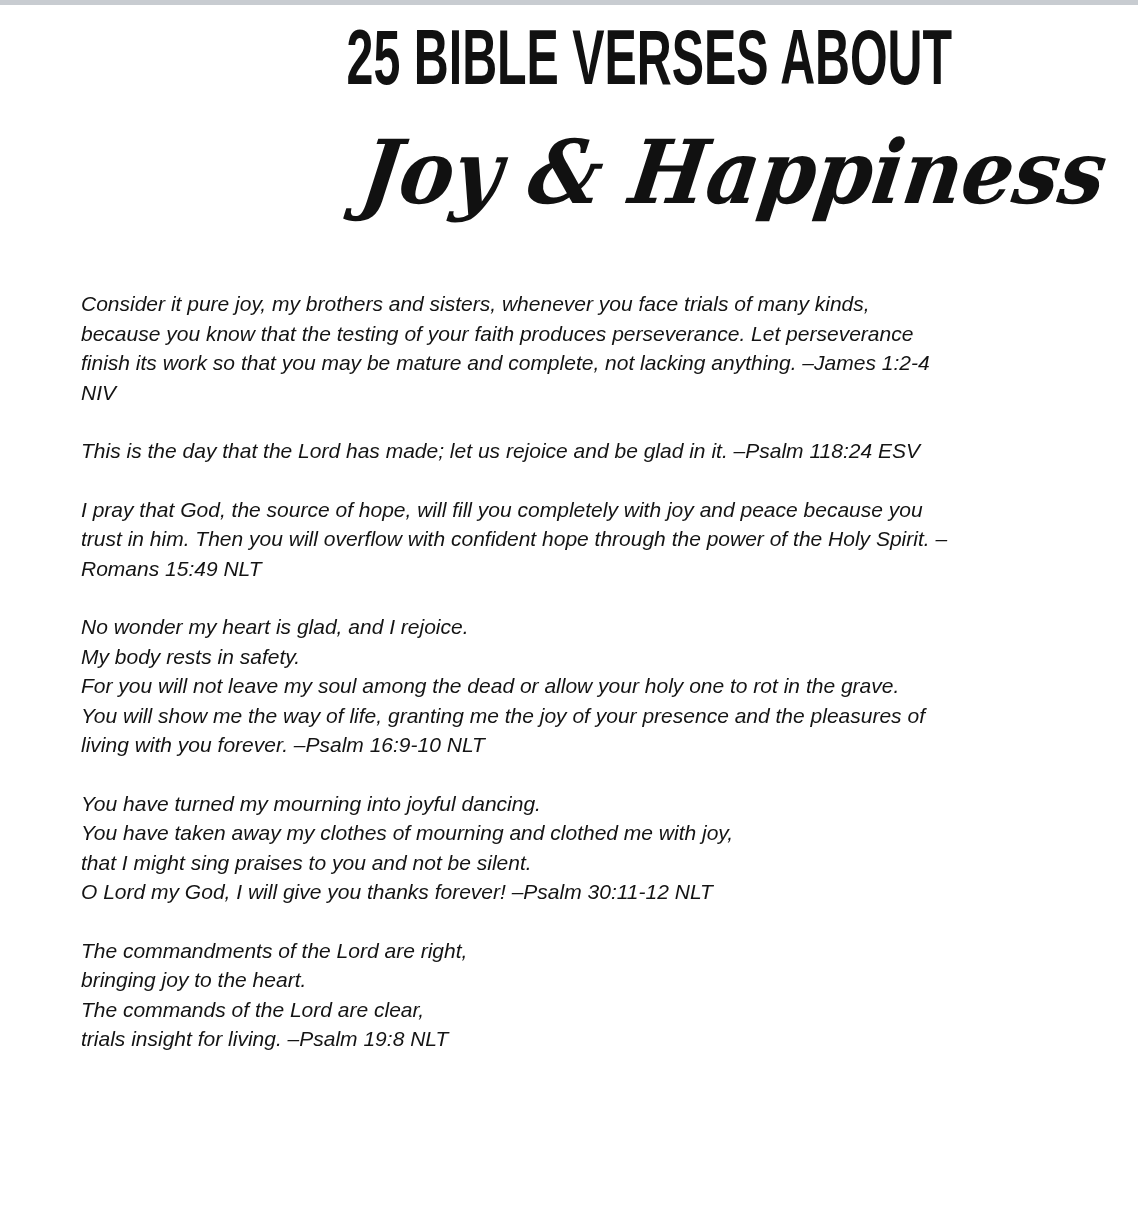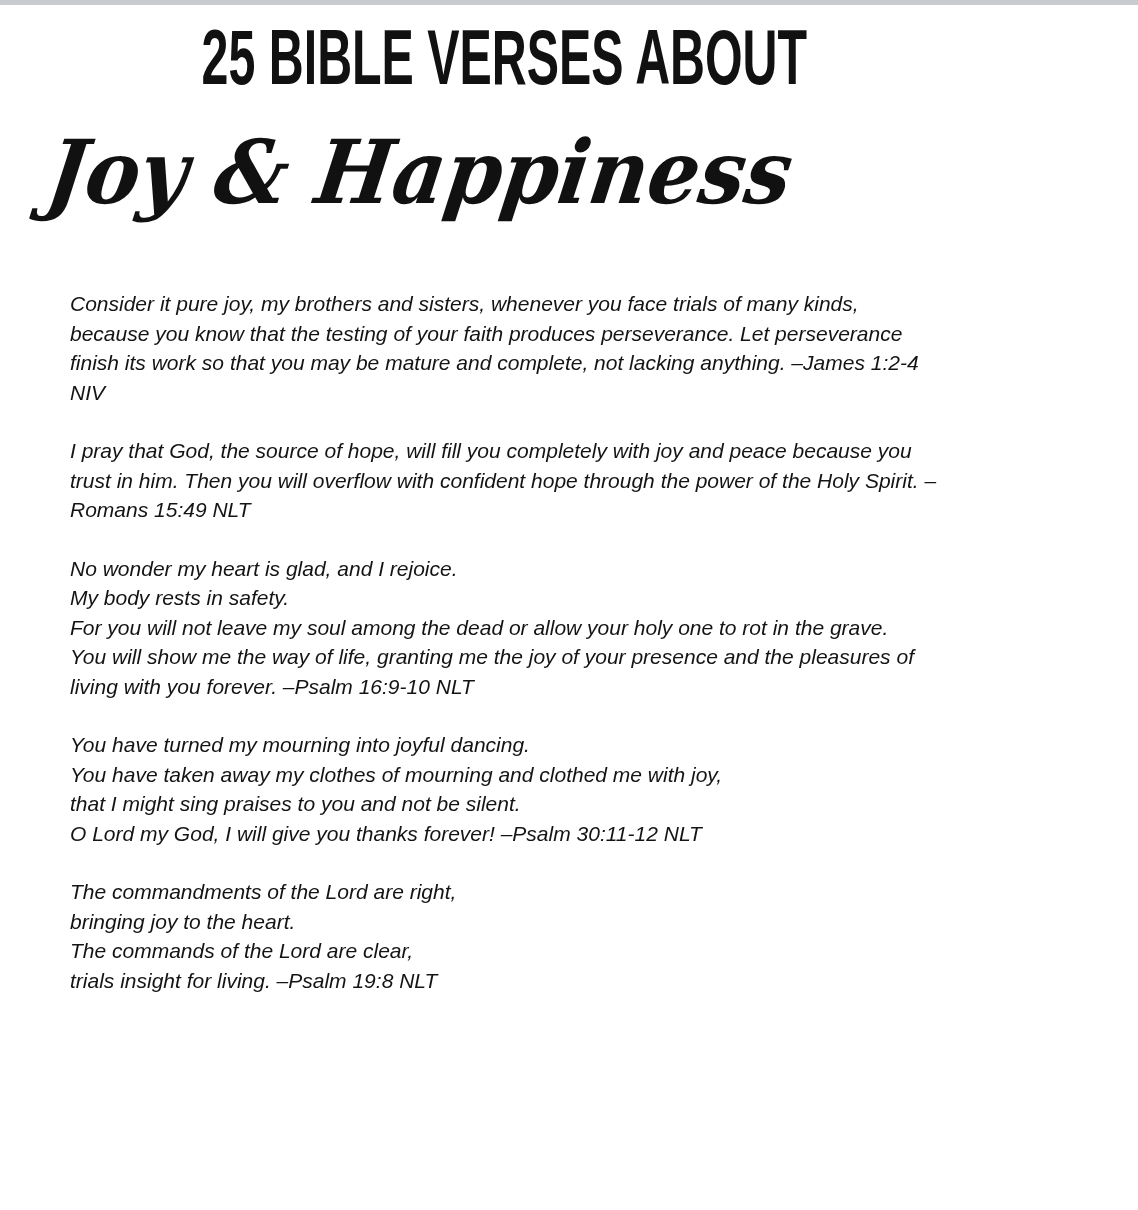--- a/index.html
+++ b/index.html
@@ -17,23 +17,22 @@
   .top-edge {
     width: 100%;
     height: 5px;
     background: #c8ccd1;
   }
   .page {
     width: 1138px;
     box-sizing: border-box;
   }
   .header {
-    text-align: left;
+    text-align: right;
     margin-top: 12px;
-    padding-left: 16px;
   }
   .kicker-wrap {
     height: 80px;
     line-height: 80px;
     white-space: nowrap;
   }
   .kicker {
     display: inline-block;
     font-family: "Liberation Sans", sans-serif;
     font-weight: 700;
@@ -67,21 +66,21 @@
     padding-left: 70px;
     padding-right: 40px;
   }
   .verse {
     font-family: "Liberation Sans", sans-serif;
     font-style: italic;
     font-size: 21px;
     line-height: 29.5px;
     color: #141414;
     white-space: pre-line;
-    margin: 0 0 29px 0;
+    margin: 0 0 29px 11px;
   }
 </style>
 </head>
 <body>
 
 <div class="top-edge"></div>
 
 <div class="page">
 
   <div class="header">
@@ -91,20 +90,21 @@
     <div class="script-title-wrap">
       <span class="script-title">Joy &amp; Happiness</span>
     </div>
   </div>
 
   <div class="verses">
     <div class="verse">Consider it pure joy, my brothers and sisters, whenever you face trials of many kinds,
 because you know that the testing of your faith produces perseverance. Let perseverance
 finish its work so that you may be mature and complete, not lacking anything. –James 1:2-4
 NIV</div>
+    <div class="verse">This is the day that the Lord has made; let us rejoice and be glad in it. –Psalm 118:24 ESV</div>
     <div class="verse">I pray that God, the source of hope, will fill you completely with joy and peace because you
 trust in him. Then you will overflow with confident hope through the power of the Holy Spirit. –
 Romans 15:49 NLT</div>
     <div class="verse">No wonder my heart is glad, and I rejoice.
 My body rests in safety.
 For you will not leave my soul among the dead or allow your holy one to rot in the grave.
 You will show me the way of life, granting me the joy of your presence and the pleasures of
 living with you forever. –Psalm 16:9-10 NLT</div>
     <div class="verse">You have turned my mourning into joyful dancing.
 You have taken away my clothes of mourning and clothed me with joy,

